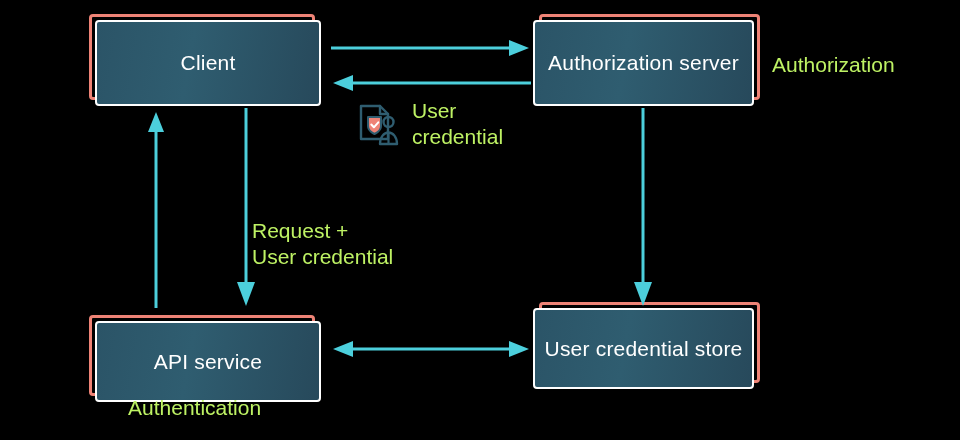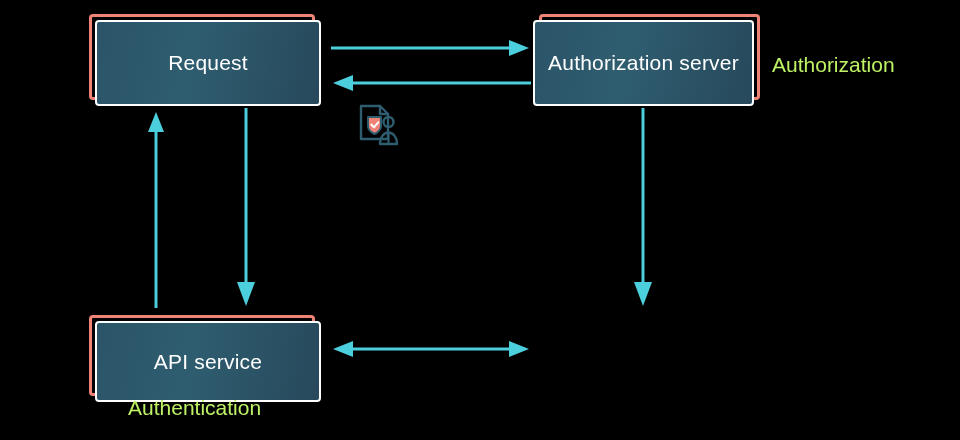--- a/index.html
+++ b/index.html
@@ -62,34 +62,39 @@
   .cred-icon { position: absolute; }
   .cred-icon svg { display: block; }
 </style>
 </head>
 <body>
 
 <div id="canvas">
 
   <div class="node offset-left" style="left:95px; top:20px; width:226px; height:86px;">
     <div class="coral-frame"></div>
-    <div class="box">Request</div>
+    <div class="box">Client</div>
   </div>
 
   <div class="node offset-right" style="left:533px; top:20px; width:221px; height:86px;border-radius:19px;">
     <div class="coral-frame"></div>
     <div class="box">Authorization
 server</div>
   </div>
 
   <div class="node offset-left" style="left:95px; top:321px; width:226px; height:81px;">
     <div class="coral-frame"></div>
     <div class="box">API service</div>
   </div>
 
+  <div class="node offset-right" style="left:533px; top:308px; width:221px; height:81px;">
+    <div class="coral-frame"></div>
+    <div class="box">User credential
+store</div>
+  </div>
 
   <div class="arrow" style="left:331px; top:40px;">
     <svg width="200" height="16" viewBox="0 0 200 16">
       <line x1="0" y1="8" x2="182" y2="8" stroke="#4ccfdc" stroke-width="3"></line>
       <polygon points="178,0 198,8 178,16" fill="#4ccfdc"></polygon>
     </svg>
   </div>
 
   <div class="arrow" style="left:331px; top:75px;">
     <svg width="200" height="16" viewBox="0 0 200 16">
@@ -140,15 +145,19 @@
 
       <path d="M23 41 c0 -7 4 -11.5 8.5 -11.5 s8.5 4.5 8.5 11.5 z" fill="none" stroke="#2f5d70" stroke-width="2.4" stroke-linejoin="round"></path>
       <line x1="31.5" y1="30" x2="31.5" y2="41" stroke="#2f5d70" stroke-width="2.2"></line>
     </svg>
   </div>
 
   <div class="label" style="left:772px; top:52px;">Authorization</div>
 
   <div class="label" style="left:128px; top:395px;">Authentication</div>
 
+  <div class="label" style="left:252px; top:218px;">Request +
+User credential</div>
 
+  <div class="label" style="left:412px; top:98px;">User
+credential</div>
 
 </div>
 
 </body></html>

